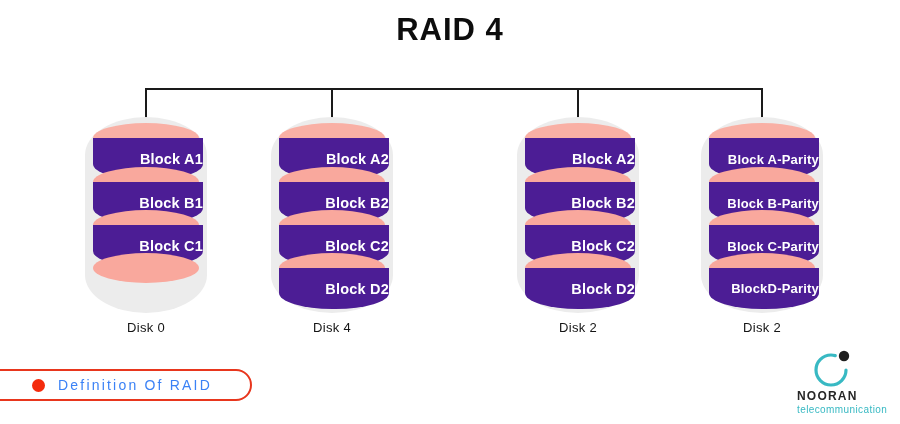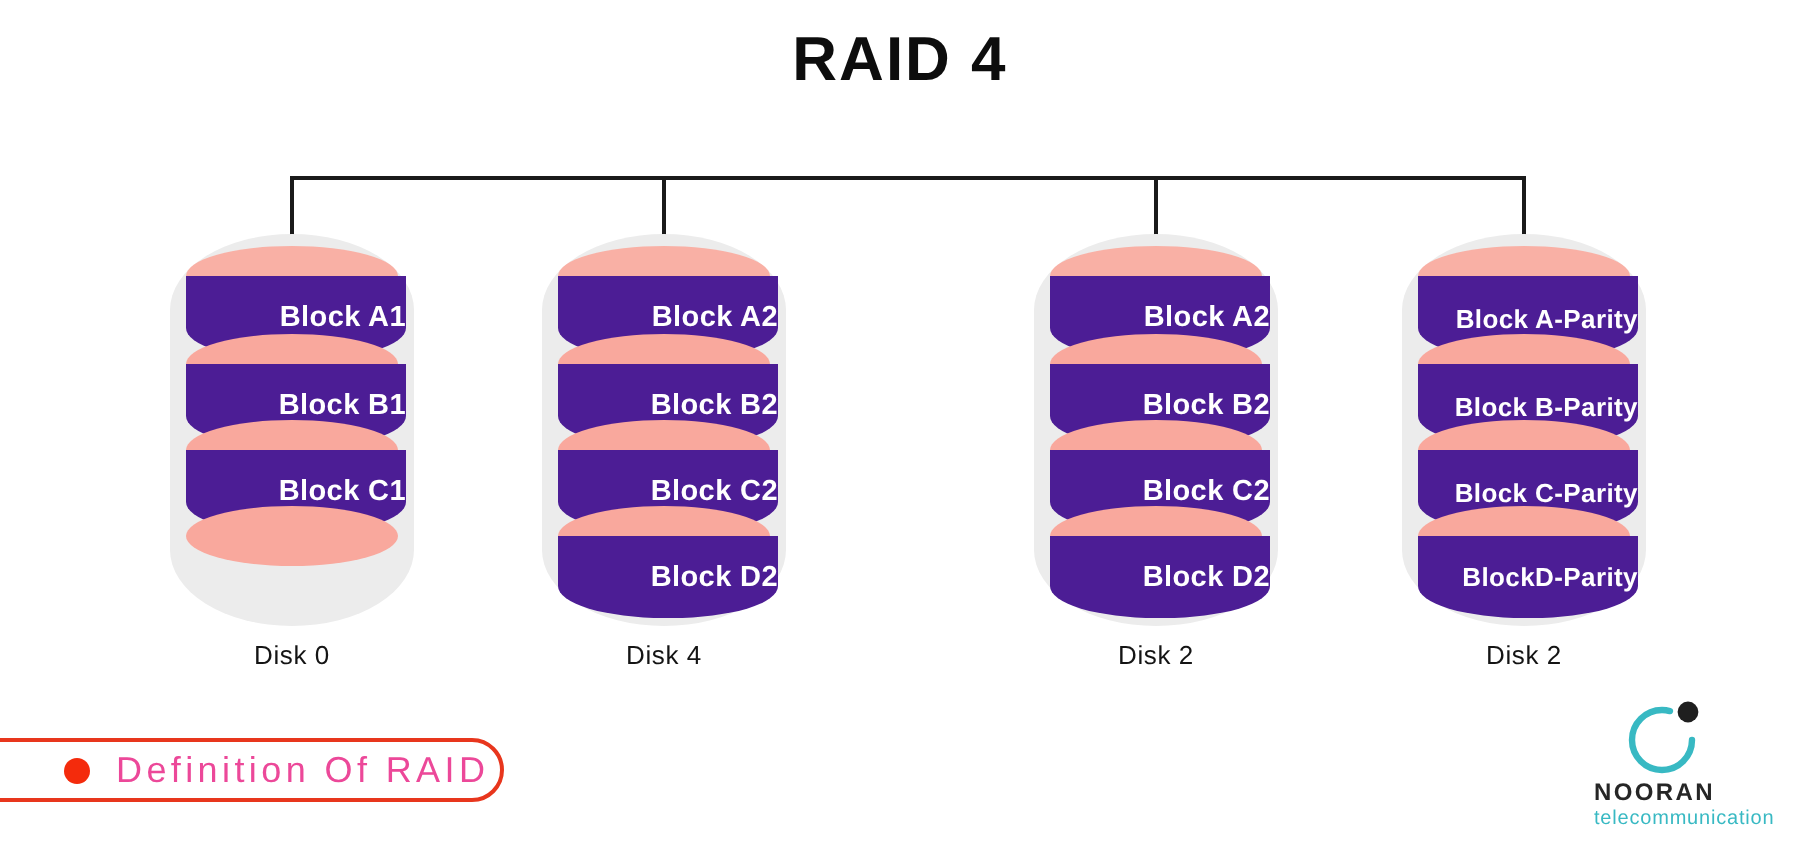--- a/index.html
+++ b/index.html
@@ -54,21 +54,21 @@
   .badge {
     position:absolute; left:-44px; top:369px; width:296px; height:32px;
     background:#ffffff; border:2px solid #e8361d; border-radius:18px;
     display:flex; align-items:center;
   }
   .badge-dot {
     width:13px; height:13px; border-radius:50%; background:#f42b0c;
     margin-left:74px; flex:0 0 auto;
   }
   .badge-text {
-    margin-left:13px; font-size:18px; font-weight:500; color:#ec4899;
+    margin-left:13px; font-size:14px; font-weight:500; color:#3b82f6;
     letter-spacing:2.2px; white-space:nowrap;
   }
 
   .logo { position:absolute; left:797px; top:349px; width:90px; }
   .logo-mark { display:block; margin-left:10px; }
   .logo-name {
     font-size:12px; font-weight:600; color:#262626; letter-spacing:1.2px;
     margin-top:2px; white-space:nowrap;
   }
   .logo-sub {

